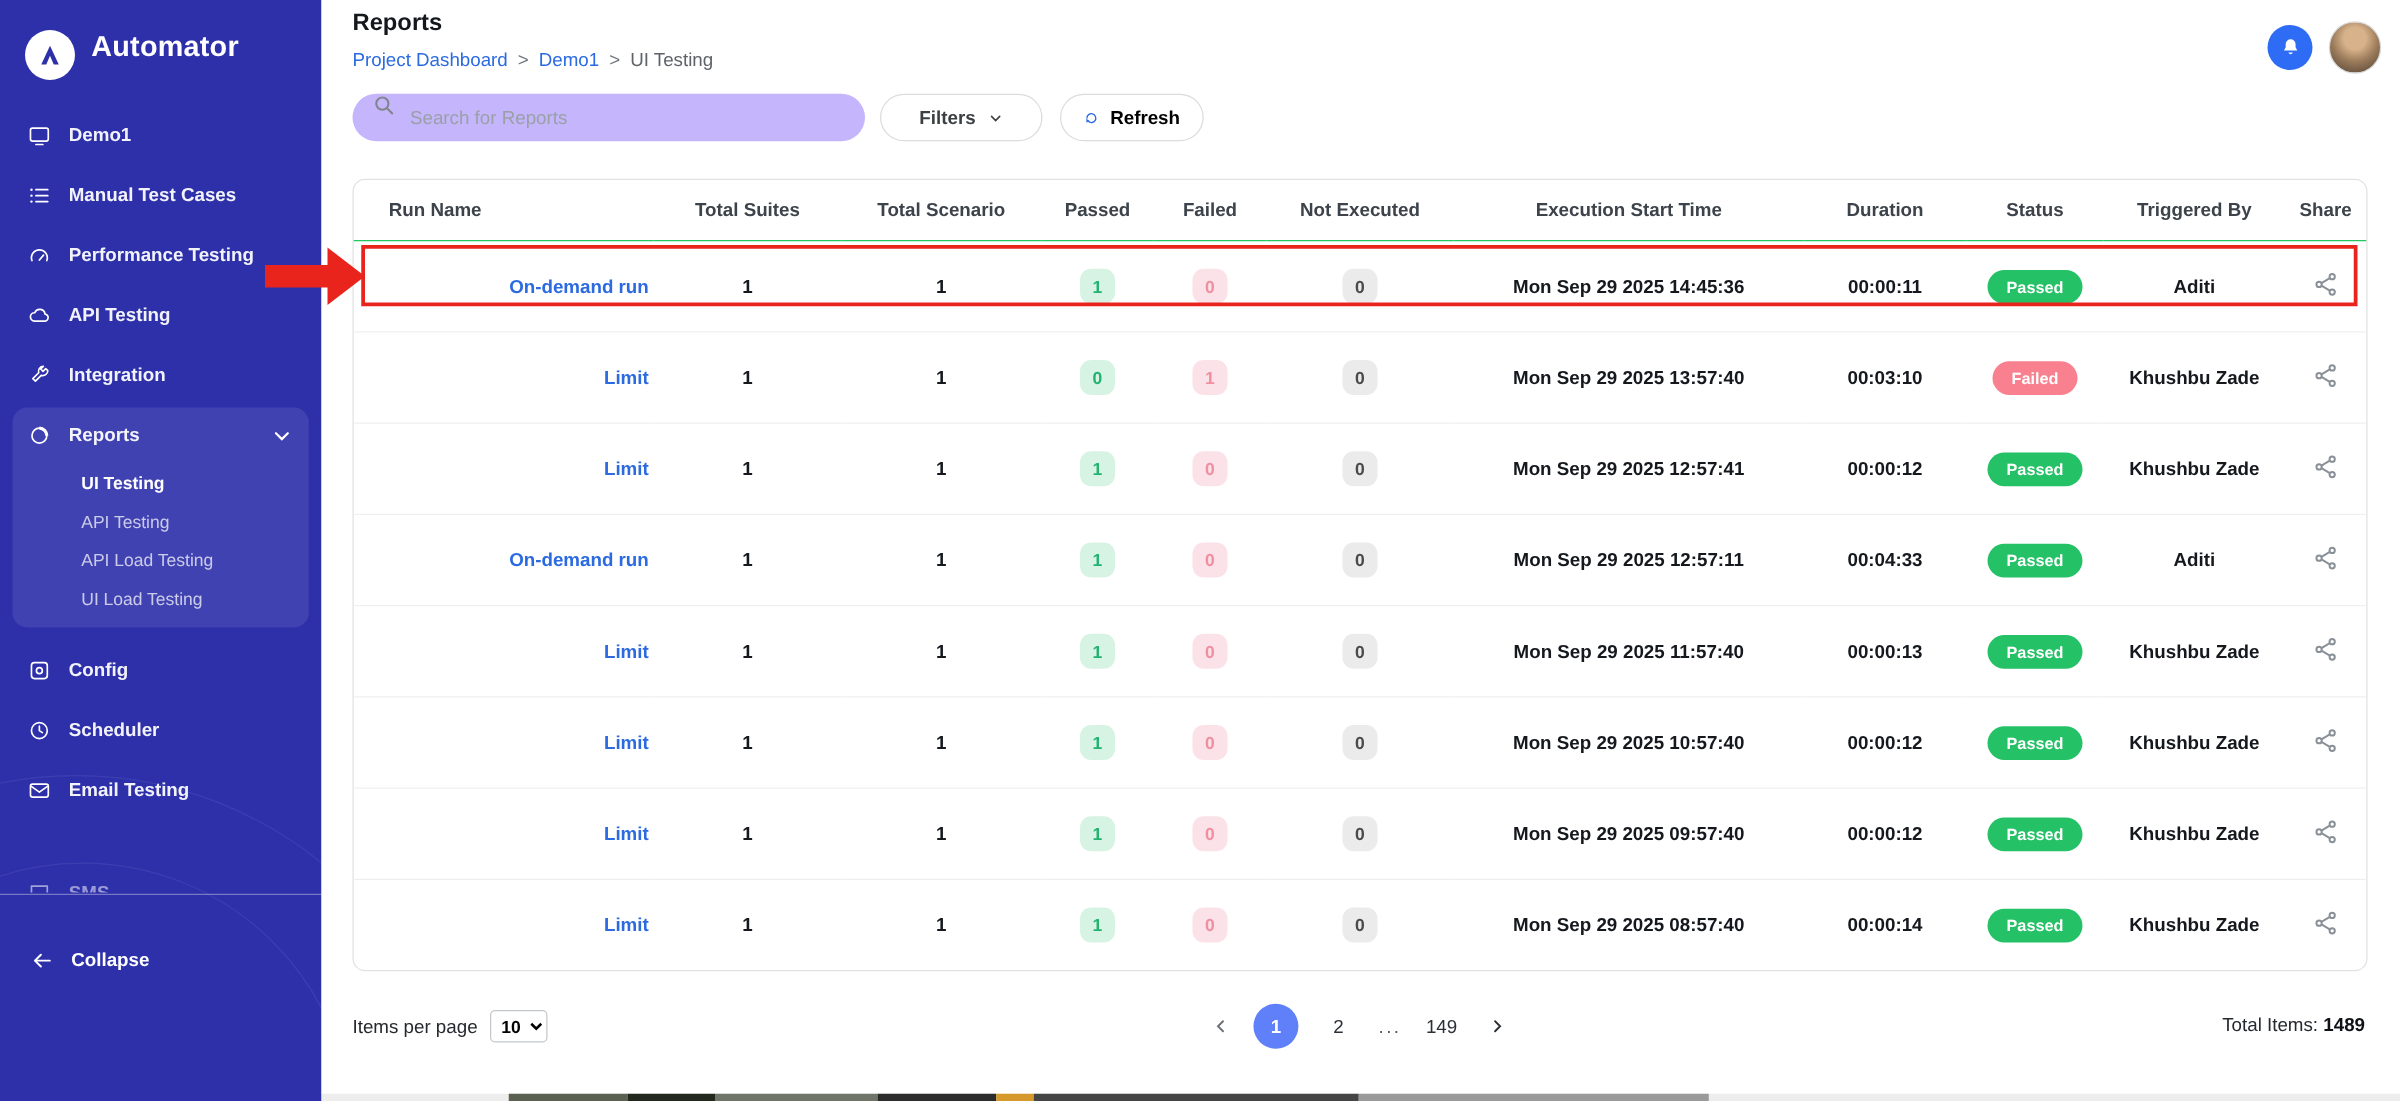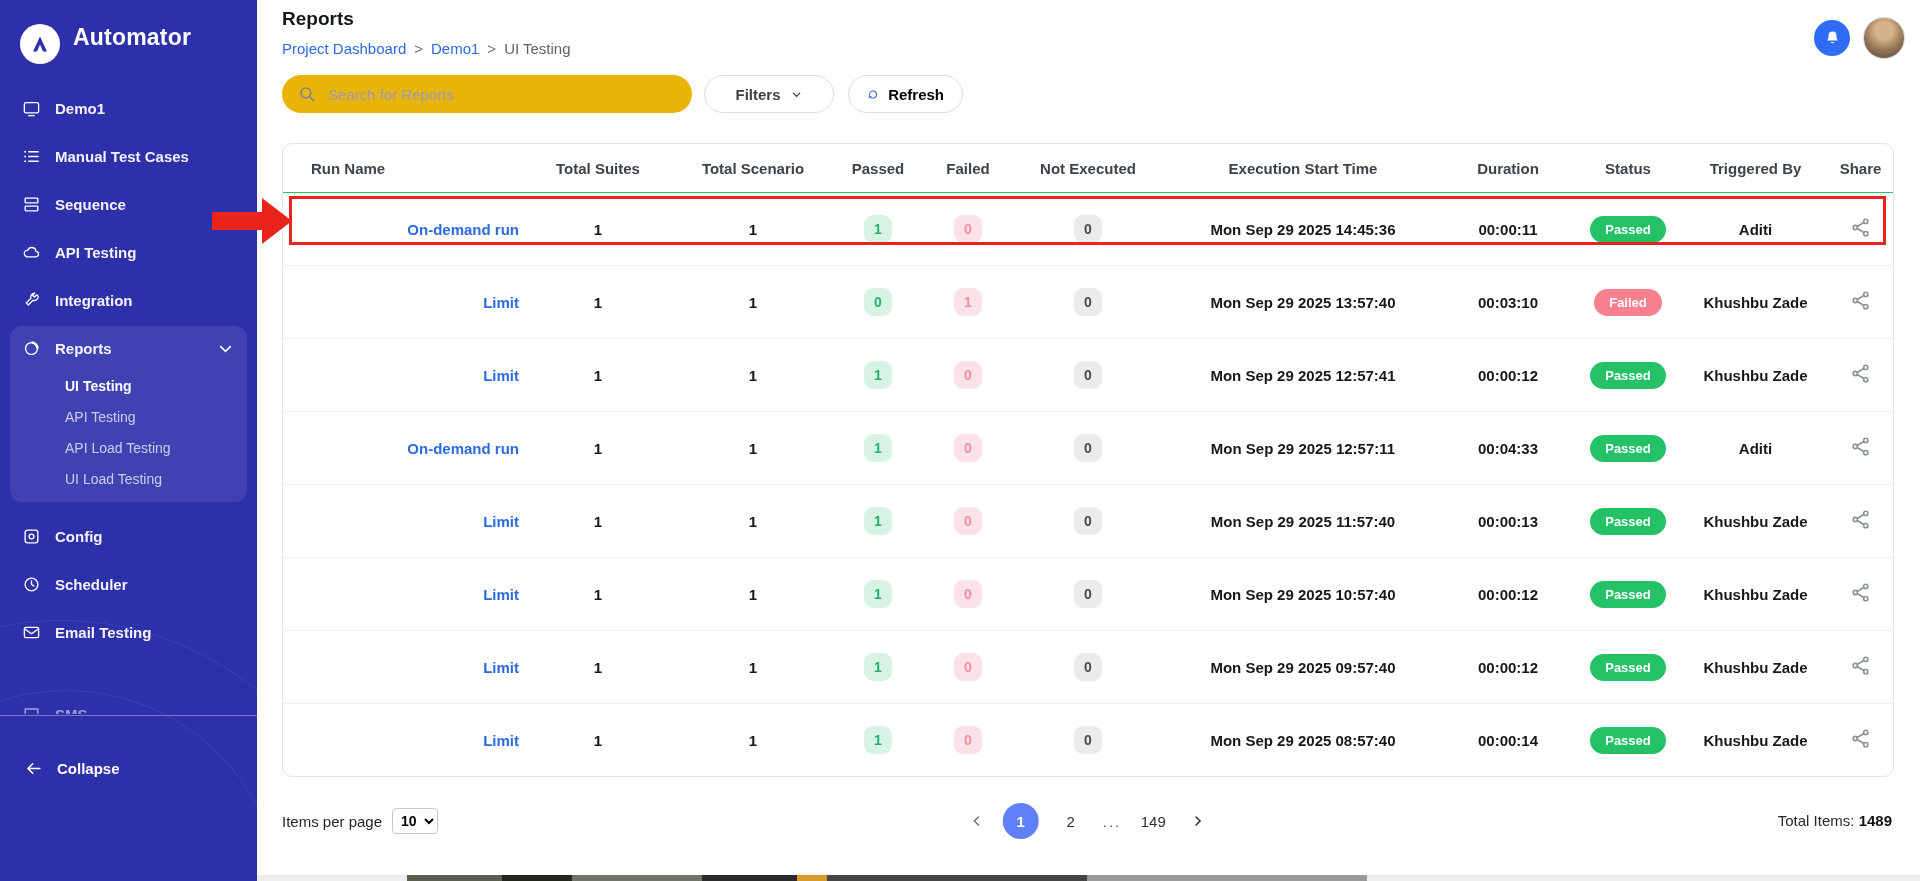--- a/index.html
+++ b/index.html
@@ -33,21 +33,21 @@
   .main{position:absolute;left:257px;top:0;width:1663px;height:881px;background:#fff;}
   .page-title{position:absolute;left:25px;top:8px;font-size:19px;font-weight:800;color:#14181d;}
   .breadcrumb{position:absolute;left:25px;top:40px;font-size:15px;display:flex;gap:8px;align-items:center;}
   .breadcrumb a{color:#2b6ae0;text-decoration:none;cursor:pointer;}
   .breadcrumb .sep{color:#70757c;}
   .breadcrumb .current{color:#5f6368;}
   .bell{position:absolute;left:1557px;top:20px;width:36px;height:36px;border-radius:50%;background:#2f6cf5;display:flex;align-items:center;justify-content:center;cursor:pointer;}
   .avatar{position:absolute;left:1606px;top:17px;width:40px;height:40px;border-radius:50%;cursor:pointer;
     background:radial-gradient(circle at 50% 32%, #d7b28a 0 26%, #9a7a5a 55%, #4e3f31 100%);border:1px solid #d8d8d8;}
   
-  .searchbar{position:absolute;left:25px;top:75px;width:410px;height:38px;border-radius:19px;background:#eab308;display:flex;align-items:center;gap:10px;padding:0 16px;box-sizing:border-box;}
+  .searchbar{position:absolute;left:25px;top:75px;width:410px;height:38px;border-radius:19px;background:#c4b5fd;display:flex;gap:10px;padding:0 16px;box-sizing:border-box;}
   .searchbar input{border:none;outline:none;background:transparent;font-size:15px;flex:1;color:#333;font-family:inherit;}
   .searchbar input::placeholder{color:#9aa0a6;}
   .pill{position:absolute;top:75px;height:38px;border-radius:19px;border:1px solid #dadce0;background:#fff;display:flex;align-items:center;gap:9px;padding:0 18px;box-sizing:border-box;font-size:15px;font-weight:600;cursor:pointer;}
   .pill.filters{left:447px;width:130px;color:#3c4043;justify-content:center;}
   .pill.refresh{left:591px;width:115px;color:#000000;justify-content:center;}
   
   .card{position:absolute;left:25px;top:143px;width:1610px;border:1px solid #e2e2e2;border-radius:10px;background:#fff;}
   table{border-collapse:collapse;width:100%;table-layout:fixed;}
   th{height:48px;font-size:15px;font-weight:700;color:#3d434b;text-align:center;border-bottom:1px solid #22c55e;padding:0 4px;}
   th.left{text-align:left;padding-left:28px;}
@@ -111,25 +111,25 @@
     <div class="side-item">
       <svg viewBox="0 0 24 24" fill="none" stroke="#fff" stroke-width="1.7" stroke-linecap="round">
           <path d="M8.5 6h12M8.5 12h12M8.5 18h12"></path>
           <circle cx="4" cy="6" r="1.2" fill="#fff" stroke="none"></circle>
           <circle cx="4" cy="12" r="1.2" fill="#fff" stroke="none"></circle>
           <circle cx="4" cy="18" r="1.2" fill="#fff" stroke="none"></circle>
         </svg>
       <span>Manual Test Cases</span>
     </div>
     <div class="side-item">
-      <svg viewBox="0 0 24 24" fill="none" stroke="#fff" stroke-width="1.7" stroke-linejoin="round">
-          <rect x="4" y="4" width="16" height="6" rx="1"></rect>
-          <rect x="4" y="14" width="16" height="6" rx="1"></rect>
-        </svg>
-      <span>Sequence</span>
+      <svg viewBox="0 0 24 24" fill="none" stroke="#fff" stroke-width="1.7" stroke-linecap="round">
+          <path d="M4.5 17a8 8 0 1 1 15 0"></path>
+          <path d="M12 16.5l4.2-5"></path>
+        </svg>
+      <span>Performance Testing</span>
     </div>
     <div class="side-item">
       <svg viewBox="0 0 24 24" fill="none" stroke="#fff" stroke-width="1.7" stroke-linejoin="round">
           <path d="M7 17.5a4.2 4.2 0 0 1 .3-8.4 5.4 5.4 0 0 1 10.4 1.4 3.5 3.5 0 0 1-.7 7z"></path>
         </svg>
       <span>API Testing</span>
     </div>
     <div class="side-item">
       <svg viewBox="0 0 24 24" fill="none" stroke="#fff" stroke-width="1.7" stroke-linejoin="round">
           <path d="M20.5 7a5 5 0 0 1-6.6 4.7L8 17.6l-2.6-2.6 5.9-5.9A5 5 0 0 1 16 2.6l-2.7 2.7 2.4 2.4L18.4 5a5 5 0 0 1 2.1 2z"></path>

